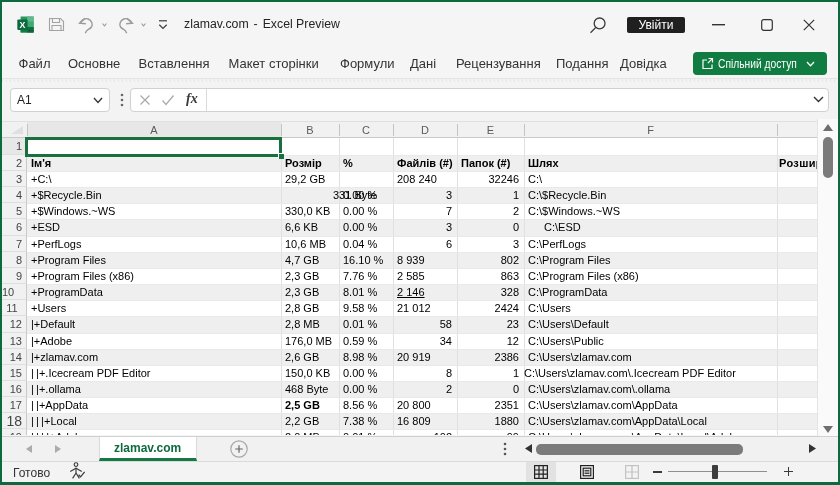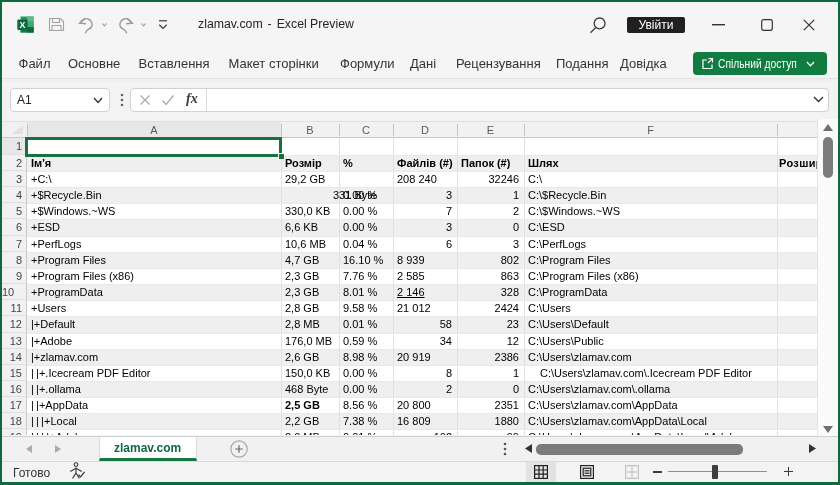--- a/index.html
+++ b/index.html
@@ -58,21 +58,21 @@
 </svg>
 <svg class="abs" style="left:141px;top:23px" width="5" height="4" viewBox="0 0 5 4" fill="none" stroke="#9b9b9b" stroke-width="1.1">
     <path d="M0.5 0.5 L2.5 2.9 L4.5 0.5"></path>
   </svg>
 
 <svg class="abs" style="left:158px;top:20px" width="10" height="10" viewBox="0 0 10 10" fill="none" stroke="#3c3c3c" stroke-width="1.2">
  <path d="M1 0.8 H9"></path>
     <path d="M1.3 4.8 L5 8.4 L8.7 4.8"></path>
 </svg>
 
-<div class="t" style="left:184px;top:16.5px;font-size:12.3px;color:#252525;margin-left:14px;">zlamav.com  -  Excel Preview</div>
+<div class="t" style="left:184px;top:16.5px;font-size:12.3px;color:#252525;">zlamav.com  -  Excel Preview</div>
 
 <svg class="abs" style="left:589px;top:16px" width="18" height="18" viewBox="0 0 18 18" fill="none" stroke="#3a3a3a" stroke-width="1.3">
  <circle cx="10.6" cy="7.4" r="5.4"></circle>
  <path d="M6.5 11.7 L1.5 16.7"></path>
 </svg>
 
 <div class="abs" style="left:627px;top:17px;width:58px;height:16px;background:#202020;border-radius:2px;color:#fff;font-size:12px;text-align:center;line-height:16px;">Увійти</div>
 
 <svg class="abs" style="left:712px;top:24px" width="13" height="2" viewBox="0 0 13 2">
     <rect width="13" height="1.4" fill="#333"></rect>
@@ -184,28 +184,28 @@
 <div class="abs" style="left:0;top:19px;width:25px;height:17px;background:#e7e7e7;border-right:1px solid #c9c9c9;border-bottom:1px solid #dedede;box-sizing:border-box;font-size:11px;color:#444;text-align:right;padding-right:4px;line-height:16px;">1</div>
 <div class="abs" style="left:0;top:36px;width:25px;height:16px;background:#f1f1f1;border-right:1px solid #c9c9c9;border-bottom:1px solid #dedede;box-sizing:border-box;font-size:11px;color:#444;text-align:right;padding-right:4px;line-height:16px;">2</div>
 <div class="abs" style="left:0;top:52px;width:25px;height:16px;background:#f1f1f1;border-right:1px solid #c9c9c9;border-bottom:1px solid #dedede;box-sizing:border-box;font-size:11px;color:#444;text-align:right;padding-right:4px;line-height:16px;">3</div>
 <div class="abs" style="left:0;top:68px;width:25px;height:16px;background:#f1f1f1;border-right:1px solid #c9c9c9;border-bottom:1px solid #dedede;box-sizing:border-box;font-size:11px;color:#444;text-align:right;padding-right:4px;line-height:16px;">4</div>
 <div class="abs" style="left:0;top:84px;width:25px;height:16px;background:#f1f1f1;border-right:1px solid #c9c9c9;border-bottom:1px solid #dedede;box-sizing:border-box;font-size:11px;color:#444;text-align:right;padding-right:4px;line-height:16px;">5</div>
 <div class="abs" style="left:0;top:100px;width:25px;height:17px;background:#f1f1f1;border-right:1px solid #c9c9c9;border-bottom:1px solid #dedede;box-sizing:border-box;font-size:11px;color:#444;text-align:right;padding-right:4px;line-height:16px;">6</div>
 <div class="abs" style="left:0;top:117px;width:25px;height:16px;background:#f1f1f1;border-right:1px solid #c9c9c9;border-bottom:1px solid #dedede;box-sizing:border-box;font-size:11px;color:#444;text-align:right;padding-right:4px;line-height:16px;">7</div>
 <div class="abs" style="left:0;top:133px;width:25px;height:16px;background:#f1f1f1;border-right:1px solid #c9c9c9;border-bottom:1px solid #dedede;box-sizing:border-box;font-size:11px;color:#444;text-align:right;padding-right:4px;line-height:16px;">8</div>
 <div class="abs" style="left:0;top:149px;width:25px;height:16px;background:#f1f1f1;border-right:1px solid #c9c9c9;border-bottom:1px solid #dedede;box-sizing:border-box;font-size:11px;color:#444;text-align:right;padding-right:4px;line-height:16px;">9</div>
 <div class="abs" style="left:0;top:165px;width:25px;height:16px;background:#f1f1f1;border-right:1px solid #c9c9c9;border-bottom:1px solid #dedede;box-sizing:border-box;font-size:11px;color:#444;text-align:left;padding-right:4px;line-height:16px;">10</div>
-<div class="abs" style="left:0;top:181px;width:25px;height:16px;background:#f1f1f1;border-right:1px solid #c9c9c9;border-bottom:1px solid #dedede;box-sizing:border-box;font-size:11px;color:#444;text-align:right;padding-right:4px;line-height:16px;">11</div>
+<div class="abs" style="left:0;top:181px;width:25px;height:16px;background:#f1f1f1;border-right:1px solid #c9c9c9;border-bottom:1px solid #dedede;box-sizing:border-box;font-size:11px;color:#444;text-align:center;padding-right:4px;line-height:16px;">11</div>
 <div class="abs" style="left:0;top:197px;width:25px;height:17px;background:#f1f1f1;border-right:1px solid #c9c9c9;border-bottom:1px solid #dedede;box-sizing:border-box;font-size:11px;color:#444;text-align:right;padding-right:4px;line-height:16px;">12</div>
 <div class="abs" style="left:0;top:214px;width:25px;height:16px;background:#f1f1f1;border-right:1px solid #c9c9c9;border-bottom:1px solid #dedede;box-sizing:border-box;font-size:11px;color:#444;text-align:right;padding-right:4px;line-height:16px;">13</div>
 <div class="abs" style="left:0;top:230px;width:25px;height:16px;background:#f1f1f1;border-right:1px solid #c9c9c9;border-bottom:1px solid #dedede;box-sizing:border-box;font-size:11px;color:#444;text-align:right;padding-right:4px;line-height:16px;">14</div>
 <div class="abs" style="left:0;top:246px;width:25px;height:16px;background:#f1f1f1;border-right:1px solid #c9c9c9;border-bottom:1px solid #dedede;box-sizing:border-box;font-size:11px;color:#444;text-align:right;padding-right:4px;line-height:16px;">15</div>
 <div class="abs" style="left:0;top:262px;width:25px;height:16px;background:#f1f1f1;border-right:1px solid #c9c9c9;border-bottom:1px solid #dedede;box-sizing:border-box;font-size:11px;color:#444;text-align:right;padding-right:4px;line-height:16px;">16</div>
 <div class="abs" style="left:0;top:278px;width:25px;height:16px;background:#f1f1f1;border-right:1px solid #c9c9c9;border-bottom:1px solid #dedede;box-sizing:border-box;font-size:11px;color:#444;text-align:right;padding-right:4px;line-height:16px;">17</div>
-<div class="abs" style="left:0;top:294px;width:25px;height:16px;background:#f1f1f1;border-right:1px solid #c9c9c9;border-bottom:1px solid #dedede;box-sizing:border-box;font-size:11px;color:#444;text-align:right;padding-right:4px;line-height:16px;">18</div>
+<div class="abs" style="left:0;top:294px;width:25px;height:16px;background:#f1f1f1;border-right:1px solid #c9c9c9;border-bottom:1px solid #dedede;box-sizing:border-box;font-size:14px;color:#444;text-align:right;padding-right:4px;line-height:16px;">18</div>
 <div class="abs" style="left:0;top:310px;width:25px;height:16px;background:#f1f1f1;border-right:1px solid #c9c9c9;border-bottom:1px solid #dedede;box-sizing:border-box;font-size:11px;color:#444;text-align:right;padding-right:4px;line-height:16px;">19</div>
 <div class="cell" style="left:25px;top:36px;width:254px;height:16px;line-height:16px;padding-left:4px;box-sizing:border-box;font-weight:bold;">Ім'я</div>
 <div class="cell" style="left:279px;top:36px;width:58px;height:16px;line-height:16px;padding-left:4px;box-sizing:border-box;font-weight:bold;">Розмір</div>
 <div class="cell" style="left:337px;top:36px;width:54px;height:16px;line-height:16px;padding-left:4px;box-sizing:border-box;font-weight:bold;">%</div>
 <div class="cell" style="left:391px;top:36px;width:64px;height:16px;line-height:16px;padding-left:4px;box-sizing:border-box;font-weight:bold;">Файлів (#)</div>
 <div class="cell" style="left:455px;top:36px;width:67px;height:16px;line-height:16px;padding-left:4px;box-sizing:border-box;font-weight:bold;">Папок (#)</div>
 <div class="cell" style="left:522px;top:36px;width:253px;height:16px;line-height:16px;padding-left:4px;box-sizing:border-box;font-weight:bold;">Шлях</div>
 <div class="cell" style="left:775px;top:36px;width:100px;height:16px;line-height:16px;padding-left:2px;box-sizing:border-box;font-weight:bold;letter-spacing:0.35px;">Розширення</div>
 <div class="cell" style="left:25px;top:52px;width:254px;height:16px;line-height:16px;padding-left:4px;box-sizing:border-box;">+C:\</div>
 <div class="cell" style="left:279px;top:52px;width:58px;height:16px;line-height:16px;padding-left:4px;box-sizing:border-box;">29,2 GB</div>
@@ -223,21 +223,21 @@
 <div class="cell" style="left:279px;top:84px;width:58px;height:16px;line-height:16px;padding-left:4px;box-sizing:border-box;">330,0 KB</div>
 <div class="cell" style="left:337px;top:84px;width:54px;height:16px;line-height:16px;padding-left:4px;box-sizing:border-box;">0.00 %</div>
 <div class="cell" style="left:391px;top:84px;width:64px;height:16px;line-height:16px;padding-right:5px;text-align:right;box-sizing:border-box;">7</div>
 <div class="cell" style="left:455px;top:84px;width:67px;height:16px;line-height:16px;padding-right:5px;text-align:right;box-sizing:border-box;">2</div>
 <div class="cell" style="left:25px;top:100px;width:254px;height:17px;line-height:17px;padding-left:4px;box-sizing:border-box;">+ESD</div>
 <div class="cell" style="left:522px;top:84px;width:253px;height:16px;line-height:16px;padding-left:4px;box-sizing:border-box;">C:\$Windows.~WS</div>
 <div class="cell" style="left:279px;top:100px;width:58px;height:17px;line-height:17px;padding-left:4px;box-sizing:border-box;">6,6 KB</div>
 <div class="cell" style="left:337px;top:100px;width:54px;height:17px;line-height:17px;padding-left:4px;box-sizing:border-box;">0.00 %</div>
 <div class="cell" style="left:391px;top:100px;width:64px;height:17px;line-height:17px;padding-right:5px;text-align:right;box-sizing:border-box;">3</div>
 <div class="cell" style="left:455px;top:100px;width:67px;height:17px;line-height:17px;padding-right:5px;text-align:right;box-sizing:border-box;">0</div>
-<div class="cell" style="left:522px;top:100px;width:253px;height:17px;line-height:17px;padding-left:4px;box-sizing:border-box;">C:\ESD</div>
+<div class="cell" style="left:522px;top:100px;width:253px;height:17px;line-height:17px;padding-left:20px;box-sizing:border-box;">C:\ESD</div>
 <div class="cell" style="left:25px;top:117px;width:254px;height:16px;line-height:16px;padding-left:4px;box-sizing:border-box;">+PerfLogs</div>
 <div class="cell" style="left:279px;top:117px;width:58px;height:16px;line-height:16px;padding-left:4px;box-sizing:border-box;">10,6 MB</div>
 <div class="cell" style="left:337px;top:117px;width:54px;height:16px;line-height:16px;padding-left:4px;box-sizing:border-box;">0.04 %</div>
 <div class="cell" style="left:391px;top:117px;width:64px;height:16px;line-height:16px;padding-right:5px;text-align:right;box-sizing:border-box;">6</div>
 <div class="cell" style="left:455px;top:117px;width:67px;height:16px;line-height:16px;padding-right:5px;text-align:right;box-sizing:border-box;">3</div>
 <div class="cell" style="left:522px;top:117px;width:253px;height:16px;line-height:16px;padding-left:4px;box-sizing:border-box;">C:\PerfLogs</div>
 <div class="cell" style="left:25px;top:133px;width:254px;height:16px;line-height:16px;padding-left:4px;box-sizing:border-box;">+Program Files</div>
 <div class="cell" style="left:279px;top:133px;width:58px;height:16px;line-height:16px;padding-left:4px;box-sizing:border-box;">4,7 GB</div>
 <div class="cell" style="left:337px;top:133px;width:54px;height:16px;line-height:16px;padding-left:4px;box-sizing:border-box;">16.10 %</div>
 <div class="cell" style="left:391px;top:133px;width:64px;height:16px;line-height:16px;padding-left:4px;box-sizing:border-box;">8 939</div>
@@ -277,21 +277,21 @@
 <div class="cell" style="left:279px;top:230px;width:58px;height:16px;line-height:16px;padding-left:4px;box-sizing:border-box;">2,6 GB</div>
 <div class="cell" style="left:337px;top:230px;width:54px;height:16px;line-height:16px;padding-left:4px;box-sizing:border-box;">8.98 %</div>
 <div class="cell" style="left:391px;top:230px;width:64px;height:16px;line-height:16px;padding-left:4px;box-sizing:border-box;">20 919</div>
 <div class="cell" style="left:455px;top:230px;width:67px;height:16px;line-height:16px;padding-right:5px;text-align:right;box-sizing:border-box;">2386</div>
 <div class="cell" style="left:522px;top:230px;width:253px;height:16px;line-height:16px;padding-left:4px;box-sizing:border-box;">C:\Users\zlamav.com</div>
 <div class="cell" style="left:25px;top:246px;width:254px;height:16px;line-height:16px;padding-left:4px;box-sizing:border-box;">| |+.Icecream PDF Editor</div>
 <div class="cell" style="left:279px;top:246px;width:58px;height:16px;line-height:16px;padding-left:4px;box-sizing:border-box;">150,0 KB</div>
 <div class="cell" style="left:337px;top:246px;width:54px;height:16px;line-height:16px;padding-left:4px;box-sizing:border-box;">0.00 %</div>
 <div class="cell" style="left:391px;top:246px;width:64px;height:16px;line-height:16px;padding-right:5px;text-align:right;box-sizing:border-box;">8</div>
 <div class="cell" style="left:455px;top:246px;width:67px;height:16px;line-height:16px;padding-right:5px;text-align:right;box-sizing:border-box;">1</div>
-<div class="cell" style="left:522px;top:246px;width:253px;height:16px;line-height:16px;padding-left:16px;box-sizing:border-box;">C:\Users\zlamav.com\.Icecream PDF Editor</div>
+<div class="cell" style="left:522px;top:246px;width:253px;height:16px;line-height:16px;padding-left:0;box-sizing:border-box;">C:\Users\zlamav.com\.Icecream PDF Editor</div>
 <div class="cell" style="left:25px;top:262px;width:254px;height:16px;line-height:16px;padding-left:4px;box-sizing:border-box;">| |+.ollama</div>
 <div class="cell" style="left:279px;top:262px;width:58px;height:16px;line-height:16px;padding-left:4px;box-sizing:border-box;">468 Byte</div>
 <div class="cell" style="left:337px;top:262px;width:54px;height:16px;line-height:16px;padding-left:4px;box-sizing:border-box;">0.00 %</div>
 <div class="cell" style="left:391px;top:262px;width:64px;height:16px;line-height:16px;padding-right:5px;text-align:right;box-sizing:border-box;">2</div>
 <div class="cell" style="left:455px;top:262px;width:67px;height:16px;line-height:16px;padding-right:5px;text-align:right;box-sizing:border-box;">0</div>
 <div class="cell" style="left:522px;top:262px;width:253px;height:16px;line-height:16px;padding-left:4px;box-sizing:border-box;">C:\Users\zlamav.com\.ollama</div>
 <div class="cell" style="left:25px;top:278px;width:254px;height:16px;line-height:16px;padding-left:4px;box-sizing:border-box;">| |+AppData</div>
 <div class="cell" style="left:279px;top:278px;width:58px;height:16px;line-height:16px;padding-left:4px;box-sizing:border-box;font-weight:bold;">2,5 GB</div>
 <div class="cell" style="left:337px;top:278px;width:54px;height:16px;line-height:16px;padding-left:4px;box-sizing:border-box;">8.56 %</div>
 <div class="cell" style="left:391px;top:278px;width:64px;height:16px;line-height:16px;padding-left:4px;box-sizing:border-box;">20 800</div>

